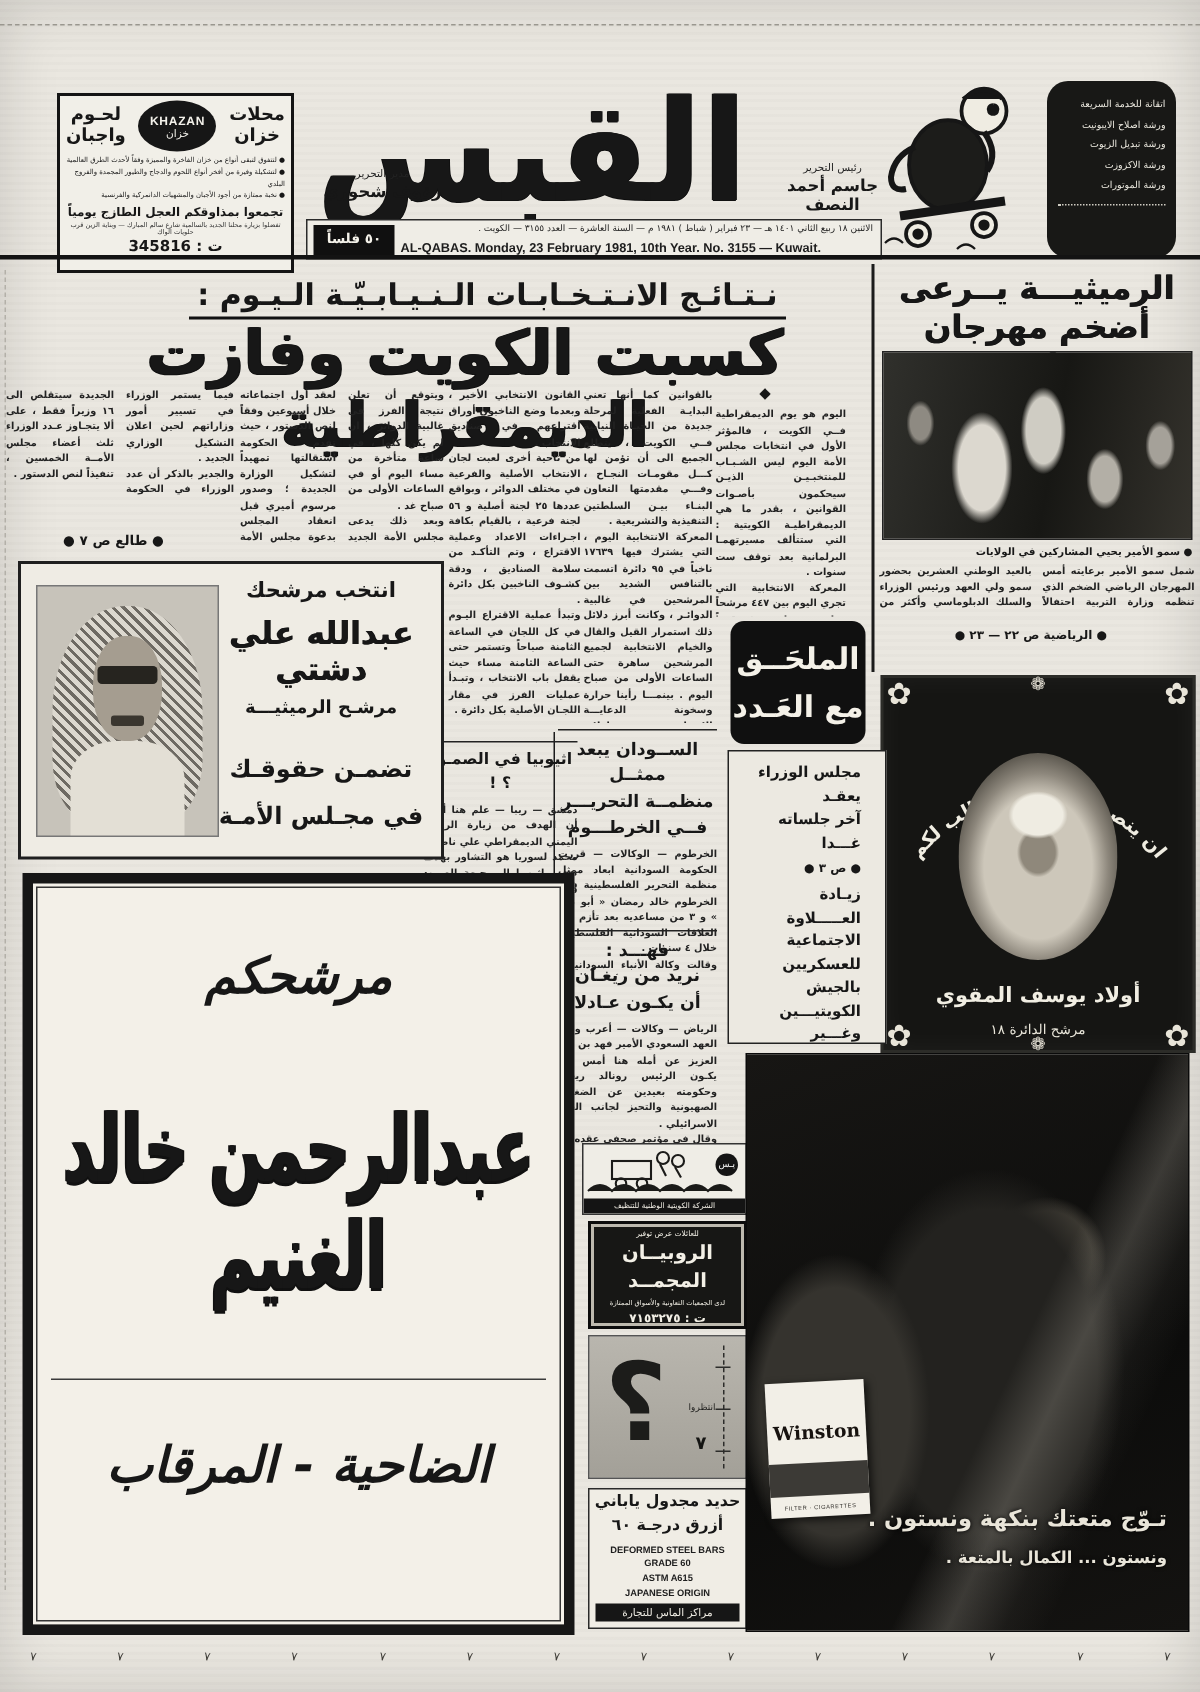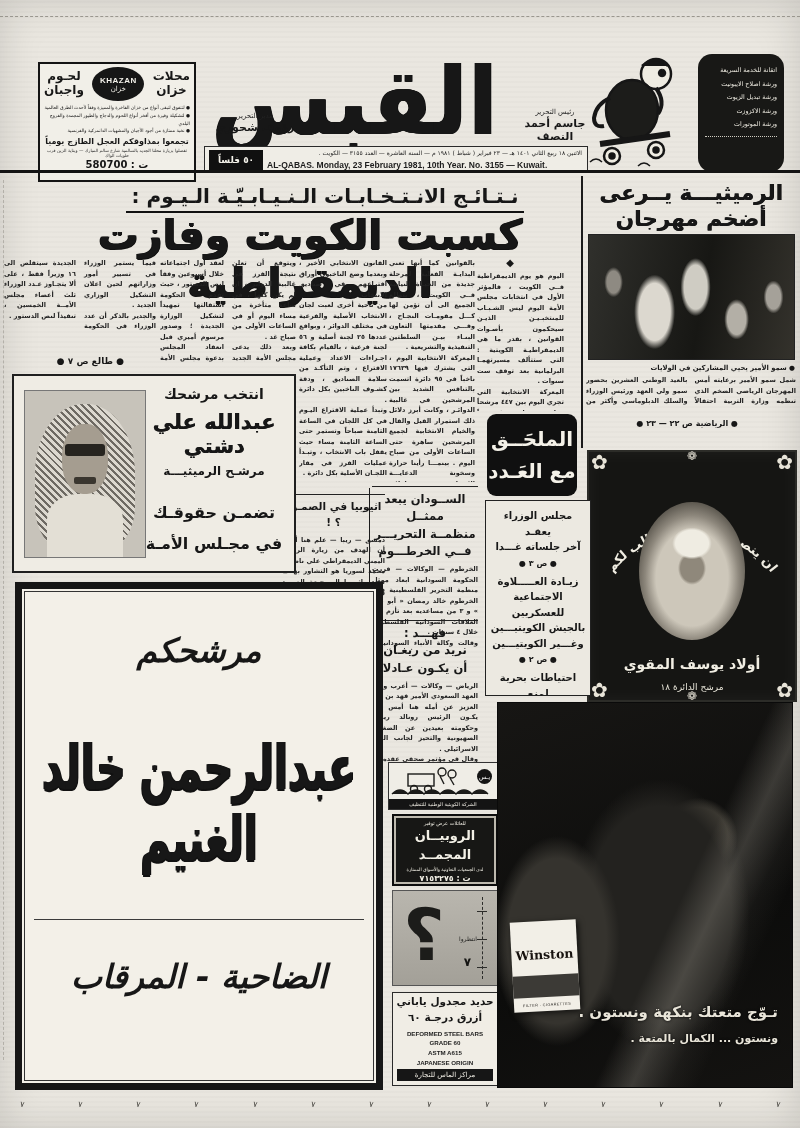--- a/index.html
+++ b/index.html
@@ -82,26 +82,26 @@
   .ornate-name { position:absolute; left:0; right:0; bottom:30px; text-align:center; color:#f1eee3; font-size:14px; font-weight:bold; direction:rtl; }
   .ornate-line { position:absolute; left:0; right:0; bottom:10px; text-align:center; color:#e9e6da; font-size:9px; direction:rtl; }
 
   
   .ornament { left:498px; top:257px; width:24px; text-align:center; font-size:10px; }
   .colA { left:477px; top:271px; width:87px; height:140px; }
   .colB { left:389px; top:258px; width:86px; height:224px; }
   .colC { left:299px; top:258px; width:88px; height:234px; }
   .colD { left:160px; top:258px; width:136px; height:113px; column-count:2; column-gap:8px; }
   .colE { left:4px; top:258px; width:152px; height:97px; column-count:2; column-gap:8px; }
-  .continue-ref { left:29px; top:356px; width:95px; font-size:9px; font-weight:bold; direction:rtl; text-align:right; }
+  .continue-ref { left:42px; top:356px; width:95px; font-size:9px; font-weight:bold; direction:rtl; text-align:left; }
 
   
   .malhaq { left:487px; top:414px; width:90px; height:82px; background:#101010; border-radius:9px; color:#f4f1e8; display:flex; flex-direction:column; align-items:center; justify-content:center; gap:8px; direction:rtl; }
   .malhaq div { font-size:20px; font-weight:bold; letter-spacing:1px; }
-  .briefs { left:485px; top:500px; width:106px; height:196px; border:1.5px solid #222; background:#ece9e1; padding:7px 4px; direction:rtl; text-align:center; overflow:hidden; }
+  .briefs { left:485px; top:500px; width:106px; height:196px; border:1.5px solid #222; background:#ece9e1; padding:7px 16px; direction:rtl; overflow:hidden; }
   .brief-t { font-size:10px; font-weight:bold; line-height:1.55; }
   .brief-r { font-size:8px; font-weight:bold; margin:4px 0 6px; }
 
   
   .story { direction:rtl; text-align:center; }
   .story .hr { height:1px; background:#222; margin-bottom:4px; }
   .story h3 { font-size:11.5px; font-weight:900; line-height:1.5; }
   .story .b { margin-top:4px; text-align:justify; }
   .sudan { left:372px; top:486px; width:106px; height:132px; position:absolute; }
   .fahd  { left:372px; top:620px; width:106px; height:138px; position:absolute; }
@@ -192,21 +192,21 @@
       <div class="khazan-name pre">لحـوم
 واجبان</div>
     </div>
     <div class="khazan-bullets">
       <div>● لتتفوق لتبقى أنواع من خزان الفاخرة والمميزة وفقاً لأحدث الطرق العالمية</div>
       <div>● لتشكيلة وفيرة من أفخر أنواع اللحوم والدجاج والطيور المجمدة والفروج البلدي</div>
       <div>● نخبة ممتازة من أجود الأجبان والمشهيات الدانمركية والفرنسية</div>
     </div>
     <div class="khazan-big">تجمعوا بمذاوقكم العجل الطازج يومياً</div>
     <div class="khazan-small">تفضلوا بزيارة محلنا الجديد بالسالمية شارع سالم المبارك — وبناية الزين قرب حلويات الواك</div>
-    <div class="khazan-phone">ت : 580700</div>
+    <div class="khazan-phone">ت : 345816</div>
   </div>
 
   <div class="abs masthead-title">القبس</div>
   <div class="abs ed-block" style="left:214px; top:112px;">
     <div class="ed-label">مدير التحرير</div>
     <div class="ed-name">رؤوف شحوري</div>
   </div>
   <div class="abs ed-block" style="left:514px; top:108px;">
     <div class="ed-label">رئيس التحرير</div>
     <div class="ed-name">جاسم أحمد النصف</div>

